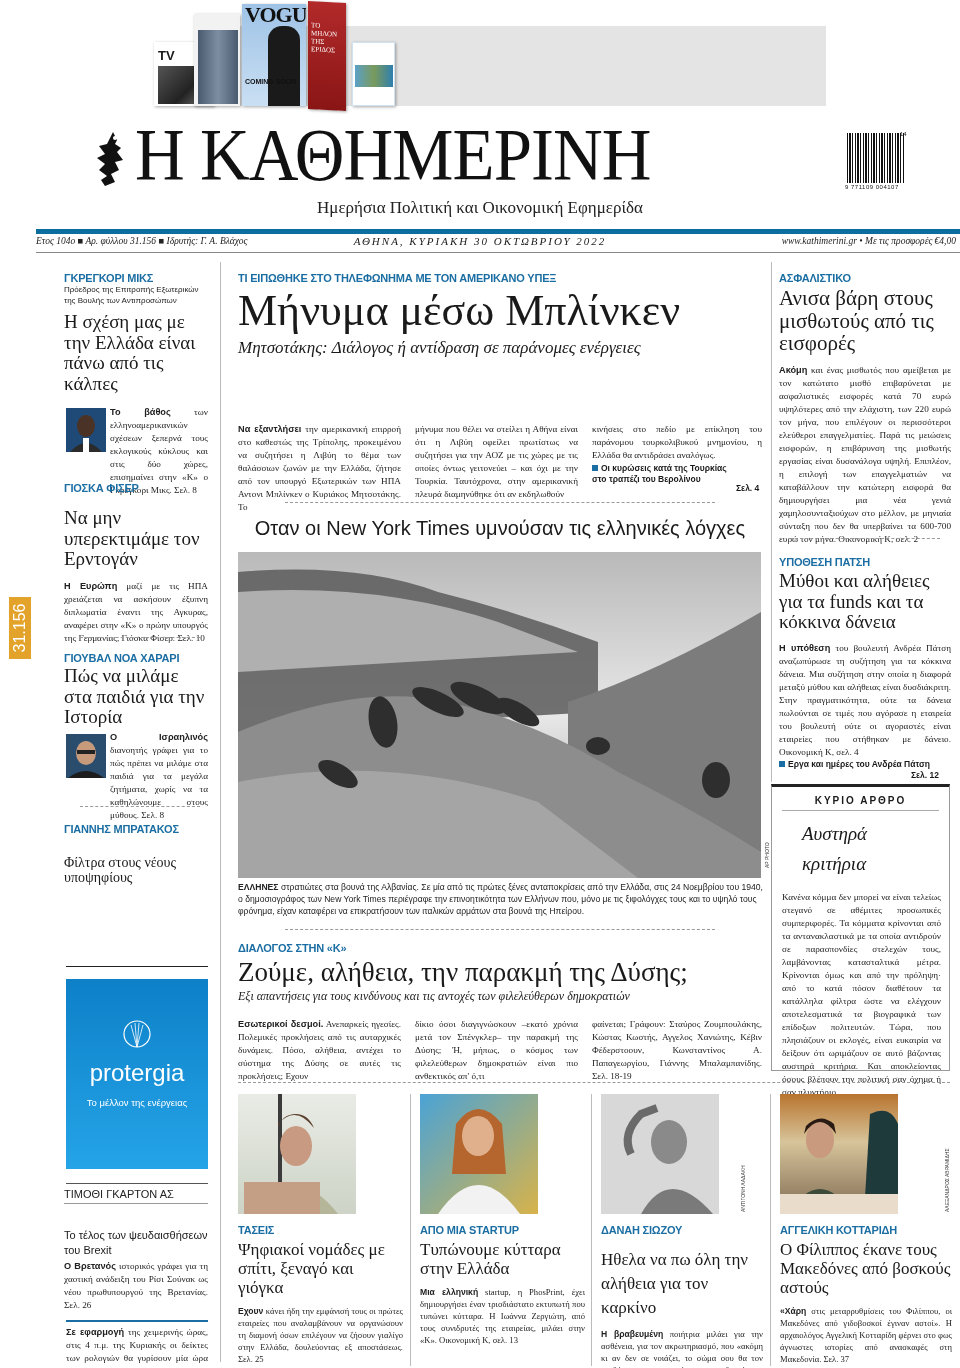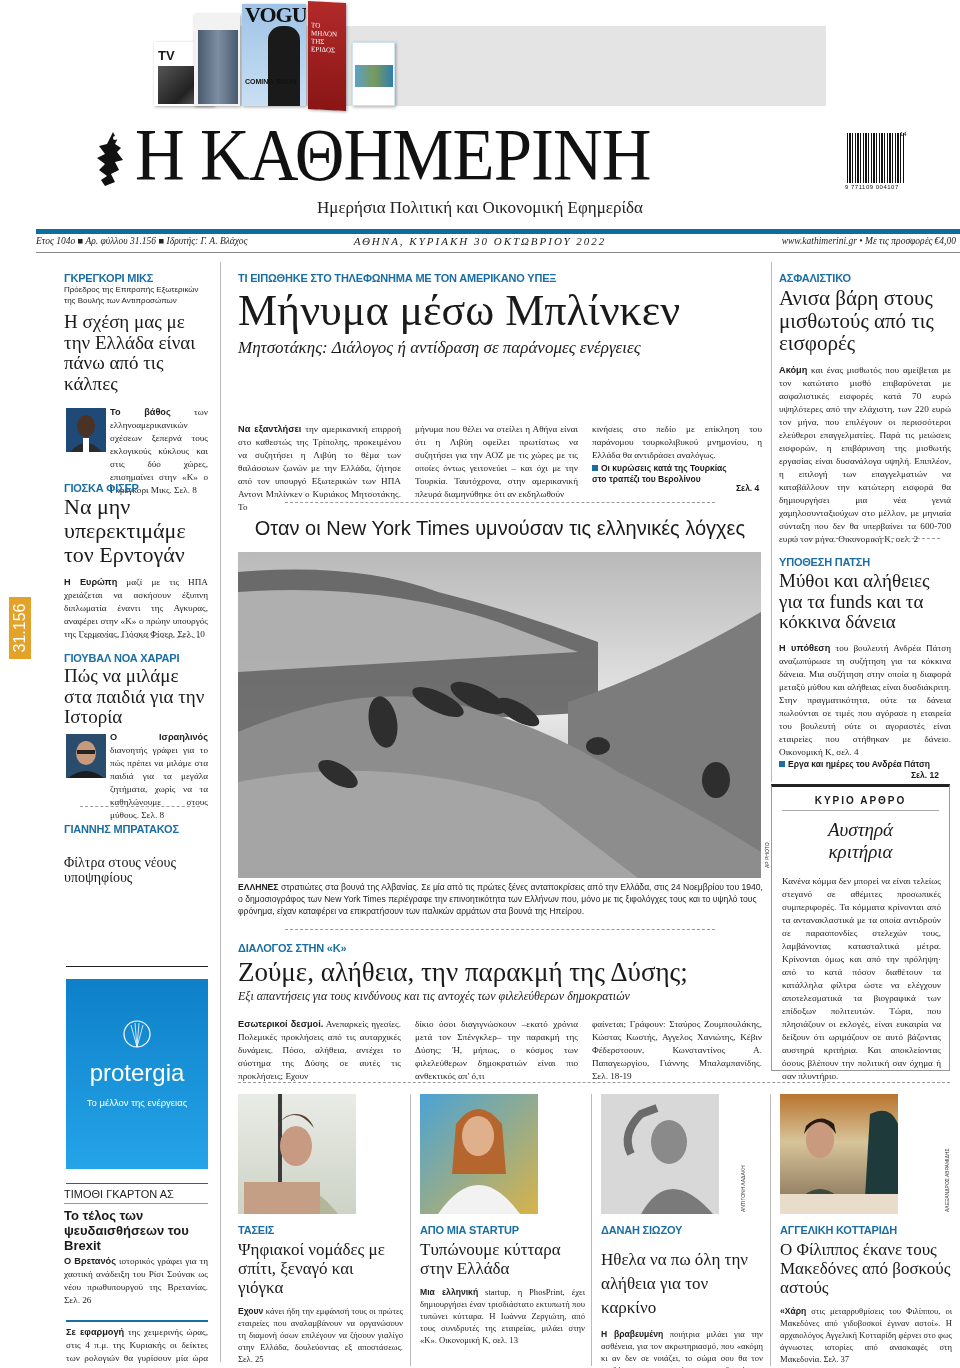--- a/index.html
+++ b/index.html
@@ -109,21 +109,21 @@
 <svg class="portrait" style="left:66px;top:408px" viewBox="0 0 40 44">
     <rect width="40" height="44" fill="#1f4a78"></rect>
     <ellipse cx="20" cy="18" rx="9" ry="11" fill="#4a3326"></ellipse>
     <path d="M4 44 Q20 26 36 44 Z" fill="#2b2b2b"></path>
     <rect x="17" y="30" width="6" height="14" fill="#fff"></rect>
   </svg>
 <div class="abs body-text" style="left:110px;top:406px;width:98px"><b>Το βάθος</b><span> των ελληνοαμερικανικών σχέσεων ξεπερνά τους εκλογικούς κύκλους και στις δύο χώρες, επισημαίνει στην «Κ» ο Γκρέγκορι Μικς. Σελ. 8</span></div>
 
 <div class="abs lcol" style="top:482px">
   <div class="kicker">ΓΙΟΣΚΑ ΦΙΣΕΡ</div>
-  <div class="head-serif" style="font-size:22px;margin-top:1px">Να μην υπερεκτιμάμε τον Ερντογάν</div>
+  <div class="head-serif" style="font-size:19px;margin-top:14px">Να μην υπερεκτιμάμε τον Ερντογάν</div>
   <div class="body-text" style="margin-top:10px"><b>Η Ευρώπη</b><span> μαζί με τις ΗΠΑ χρειάζεται να ασκήσουν έξυπνη διπλωματία έναντι της Αγκυρας, αναφέρει στην «Κ» ο πρώην υπουργός της Γερμανίας, Γιόσκα Φίσερ. Σελ. 10</span></div>
 </div>
 <div class="abs dashed" style="left:80px;top:637px;width:120px"></div>
 
 <div class="abs lcol" style="top:652px">
   <div class="kicker">ΓΙΟΥΒΑΛ ΝΟΑ ΧΑΡΑΡΙ</div>
   <div class="head-serif" style="font-size:19px;margin-top:2px">Πώς να μιλάμε στα παιδιά για την Ιστορία</div>
 </div>
 <svg class="portrait" style="left:66px;top:734px" viewBox="0 0 40 44">
     <rect width="40" height="44" fill="#2a4d6e"></rect>
@@ -145,21 +145,21 @@
       <circle cx="15" cy="15" r="13" fill="none" stroke="#fff" stroke-width="1.2"></circle>
       <path d="M15 28 L9 6 M15 28 L13 4 M15 28 L17 4 M15 28 L21 6" stroke="#fff" stroke-width="0.8"></path>
     </svg>
   <div style="position:absolute;left:0;width:142px;top:80px;text-align:center;color:#fff;font-family:'Liberation Sans',sans-serif;font-size:24px">protergia</div>
   <div style="position:absolute;left:0;width:142px;top:118px;text-align:center;color:#fff;font-family:'Liberation Sans',sans-serif;font-size:9.5px">Το μέλλον της ενέργειας</div>
 </div>
 
 <div class="abs" style="left:66px;top:1183px;width:142px;border-top:1px solid #555"></div>
 <div class="abs lcol" style="top:1188px">
   <div style="font-family:'Liberation Sans',sans-serif;font-size:11px;color:#222;padding-bottom:3px;border-bottom:1px solid #999">ΤΙΜΟΘΙ ΓΚΑΡΤΟΝ ΑΣ</div>
-  <div style="font-family:'Liberation Sans',sans-serif;font-weight:bold;font-size:13px;line-height:15px;margin-top:4px">Το τέλος των ψευδαισθήσεων του Brexit</div>
+  <div style="font-family:'Liberation Sans',sans-serif;font-weight:normal;font-size:11px;line-height:15px;margin-top:24px">Το τέλος των ψευδαισθήσεων του Brexit</div>
   <div class="body-text" style="margin-top:2px"><b>Ο Βρετανός</b><span> ιστορικός γράφει για τη χαοτική ανάδειξη του Ρίσι Σούνακ ως νέου πρωθυπουργού της Βρετανίας. Σελ. 26</span></div>
 </div>
 <div class="abs" style="left:66px;top:1320px;width:142px;height:2px;background:#1b6ea3"></div>
 <div class="abs body-text" style="left:66px;top:1326px;width:142px"><b>Σε εφαρμογή</b><span> της χειμερινής ώρας, στις 4 π.μ. της Κυριακής οι δείκτες των ρολογιών θα γυρίσουν μία ώρα πίσω, δείχνοντας 3 π.μ.</span></div>
 
 <div class="abs" style="left:238px;top:272px;width:525px">
   <div class="kicker">ΤΙ ΕΙΠΩΘΗΚΕ ΣΤΟ ΤΗΛΕΦΩΝΗΜΑ ΜΕ ΤΟΝ ΑΜΕΡΙΚΑΝΟ ΥΠΕΞ</div>
   <div class="head-serif" style="font-size:44px;line-height:46px;margin-top:4px">Μήνυμα μέσω Μπλίνκεν</div>
   <div style="font-family:'Liberation Serif',serif;font-style:italic;font-size:17px;margin-top:4px">Μητσοτάκης: Διάλογος ή αντίδραση σε παράνομες ενέργειες</div>
 </div>
@@ -220,21 +220,21 @@
 <div class="abs rcol" style="top:556px">
   <div class="kicker">ΥΠΟΘΕΣΗ ΠΑΤΣΗ</div>
   <div class="head-serif" style="font-size:19px;margin-top:3px">Μύθοι και αλήθειες για τα funds και τα κόκκινα δάνεια</div>
   <div class="body-text" style="margin-top:9px"><b>Η υπόθεση</b><span> του βουλευτή Ανδρέα Πάτση αναζωπύρωσε τη συζήτηση για τα κόκκινα δάνεια. Μια συζήτηση στην οποία η διαφορά μεταξύ μύθου και αλήθειας είναι δυσδιάκριτη. Στην πραγματικότητα, ούτε τα δάνεια πωλούνται σε τιμές που αγόρασε η εταιρεία του βουλευτή ούτε οι αγοραστές είναι εταιρείες που στήθηκαν με δάνειο. Οικονομική Κ, σελ. 4</span></div>
   <div style="font-family:'Liberation Sans',sans-serif;font-weight:bold;font-size:8.5px;line-height:11px"><span style="display:inline-block;width:6px;height:6px;background:#1b6ea3;margin-right:3px"></span><span>Εργα και ημέρες του Ανδρέα Πάτση</span></div>
   <div style="text-align:right;font-family:'Liberation Sans',sans-serif;font-weight:bold;font-size:8.5px;margin-right:12px">Σελ. 12</div>
 </div>
 
 <div class="abs" style="left:771px;top:784px;width:179px;height:287px;border:1px solid #999;border-top:3px solid #222">
   <div style="text-align:center;font-family:'Liberation Sans',sans-serif;font-weight:bold;font-size:10px;letter-spacing:2px;margin:8px 10px 0;padding-bottom:4px;border-bottom:1px solid #aaa">ΚΥΡΙΟ ΑΡΘΡΟ</div>
-  <div style="text-align:center;font-family:'Liberation Serif',serif;font-style:italic;font-size:19px;line-height:22px;margin:8px 30px 0">Αυστηρά κριτήρια</div>
+  <div style="text-align:left;font-family:'Liberation Serif',serif;font-style:italic;font-size:19px;line-height:30px;margin:8px 30px 0">Αυστηρά κριτήρια</div>
   <div class="body-text" style="margin:12px 8px 0 10px">Κανένα κόμμα δεν μπορεί να είναι τελείως στεγανό σε αθέμιτες προσωπικές συμπεριφορές. Τα κόμματα κρίνονται από τα αντανακλαστικά με τα οποία αντιδρούν σε παρασπονδίες στελεχών τους, λαμβάνοντας κατασταλτικά μέτρα. Κρίνονται όμως και από την πρόληψη· από το κατά πόσον διαθέτουν τα κατάλληλα φίλτρα ώστε να ελέγχουν αποτελεσματικά τα βιογραφικά των επίδοξων πολιτευτών. Τώρα, που πλησιάζουν οι εκλογές, είναι ευκαιρία να δείξουν ότι ωριμάζουν σε αυτό βάζοντας αυστηρά κριτήρια. Και αποκλείοντας όσους βλέπουν την πολιτική σαν όχημα ή σαν πλυντήριο.</div>
 </div>
 
 <div class="abs dashed" style="left:238px;top:1082px;width:712px"></div>
 <div class="abs vrule" style="left:410px;top:1094px;height:272px"></div>
 <div class="abs vrule" style="left:591px;top:1094px;height:272px"></div>
 <div class="abs vrule" style="left:770px;top:1094px;height:272px"></div>
 
 <div class="bottom-photo" style="left:238px;background:linear-gradient(180deg,#e9ece6,#cdd3c6)">
   <svg width="118" height="120" viewBox="0 0 118 120">

